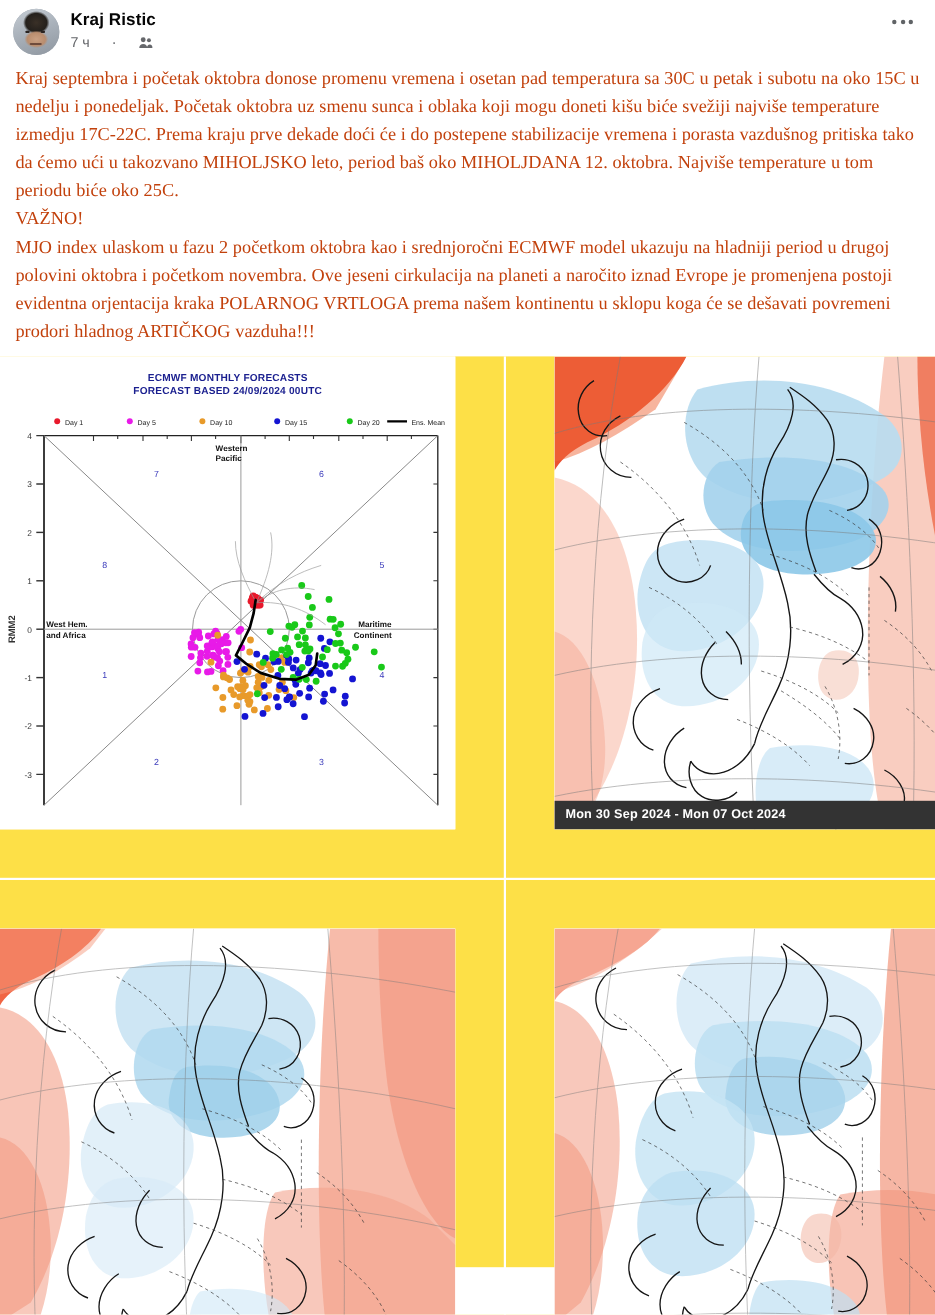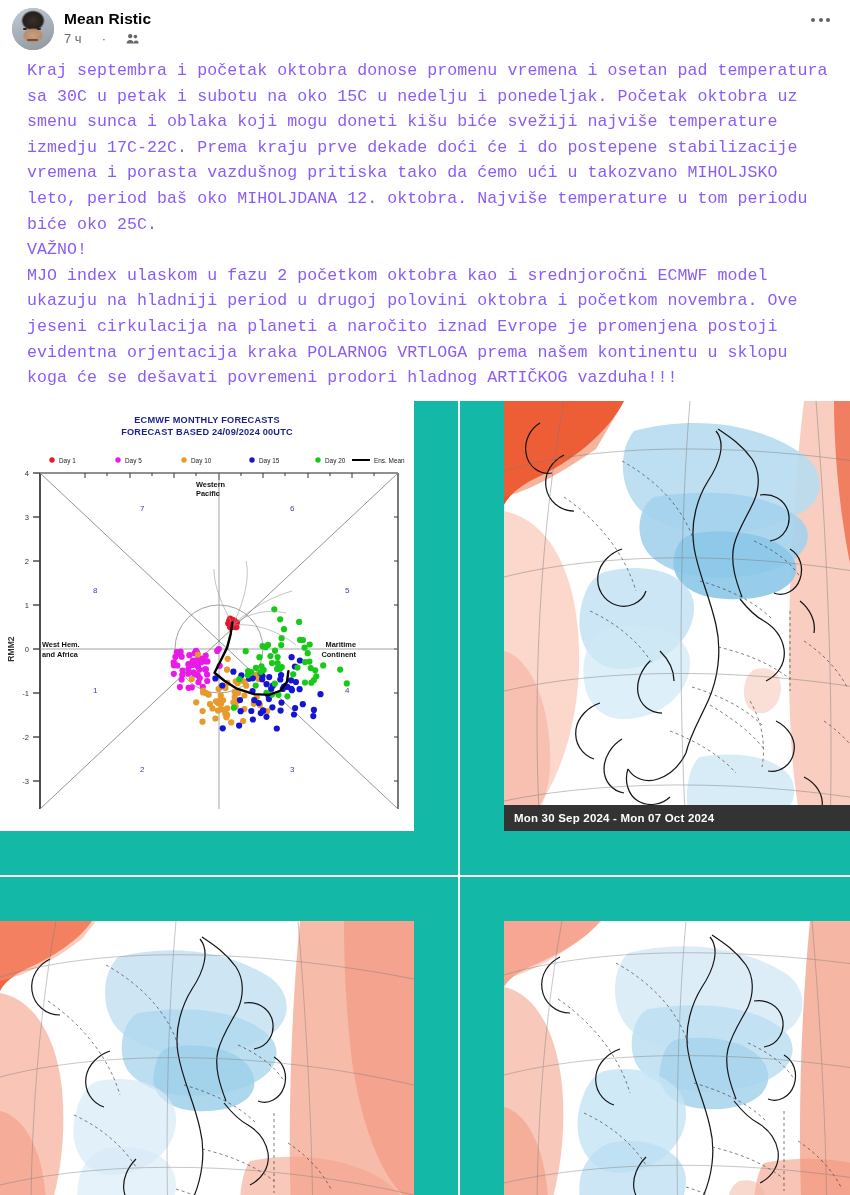--- a/index.html
+++ b/index.html
@@ -43,33 +43,32 @@
     position: absolute; right: 14px; top: 12px;
     display: flex; gap: 3.5px; align-items: center;
     padding: 6px; border-radius: 50%; cursor: pointer;
   }
   .more-btn span { width: 4px; height: 4px; border-radius: 50%; background: #606366; display: block; }
 
   
   .post-body {
     padding: 2px 14px 10px 14px;
     font-size: 16.6px; line-height: 25.6px;
-    color: #8b5cf6; letter-spacing: .05px;
-    font-family: Liberation Mono, monospace;
-    margin-left: 13px;
+    color: #c2410c; letter-spacing: .05px;
+    font-family: Liberation Serif, serif;
   }
   .post-body p { margin: 0; }
 
   
   .media-grid {
     width: 850px; height: 828px;
     display: grid;
     grid-template-columns: 414px 2px 434px;
     grid-template-rows: 430px 2px 396px;
-    background: #14b8a6;
+    background: #fde047;
     gap: 44px;
   }
   .cell { position: relative; overflow: hidden; background: #fff; }
   .cell-tl { grid-column: 1; grid-row: 1; }
   .cell-tr { grid-column: 3; grid-row: 1; }
   .cell-bl { grid-column: 1; grid-row: 3; }
   .cell-br { grid-column: 3; grid-row: 3; }
   .gap-v { grid-column: 2; grid-row: 1 / 4; background:#fff; }
   .gap-h { grid-column: 1 / 4; grid-row: 2; background:#fff; }
 
@@ -111,21 +110,21 @@
 <div class="post">
 
   <div class="header">
     <div class="avatar">
       <div class="face"></div>
       <div class="eye l"></div>
       <div class="eye r"></div>
       <div class="mouth"></div>
     </div>
     <div class="hdr-text">
-      <div class="author-name">Mean Ristic</div>
+      <div class="author-name">Kraj Ristic</div>
       <div class="meta-row">
         <span class="meta-time">7 ч</span>
         <span class="meta-dot">·</span>
         <span class="audience-icon">
           <svg width="13" height="12" viewBox="0 0 13 12" aria-hidden="true">
             <circle cx="4.2" cy="3.1" r="2.2" fill="#65676b"></circle>
             <circle cx="9.4" cy="3.6" r="1.8" fill="#65676b"></circle>
             <path d="M0.6 10.6c0-2.2 1.6-3.6 3.6-3.6s3.6 1.4 3.6 3.6z" fill="#65676b"></path>
             <path d="M7.6 10.6c0-1.9 1-3.1 2.6-3.1s2.4 1.2 2.4 3.1z" fill="#65676b"></path>
           </svg>

